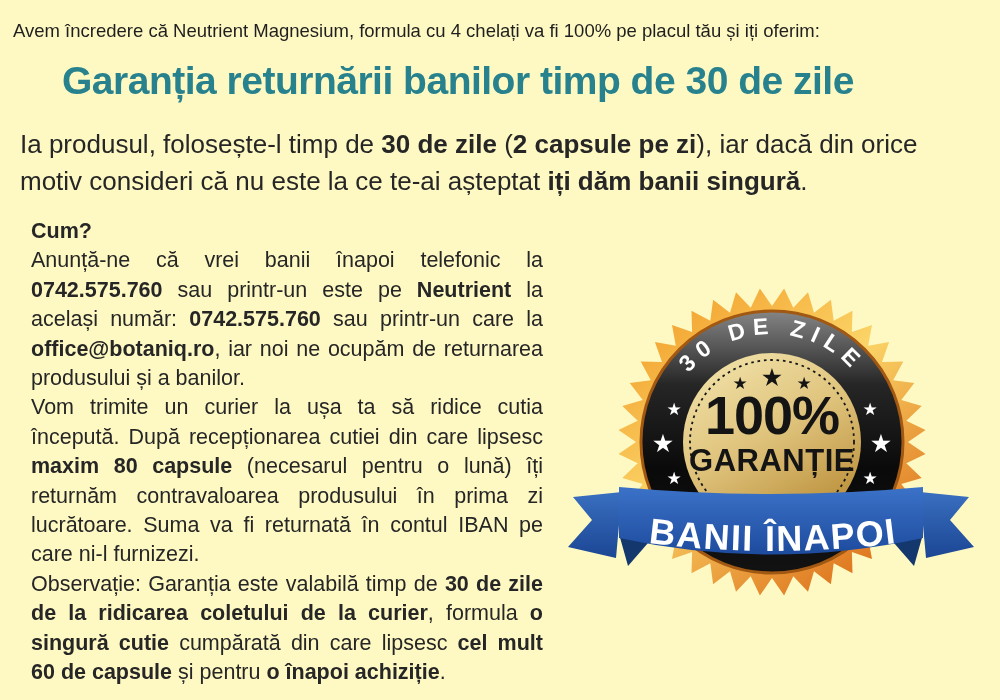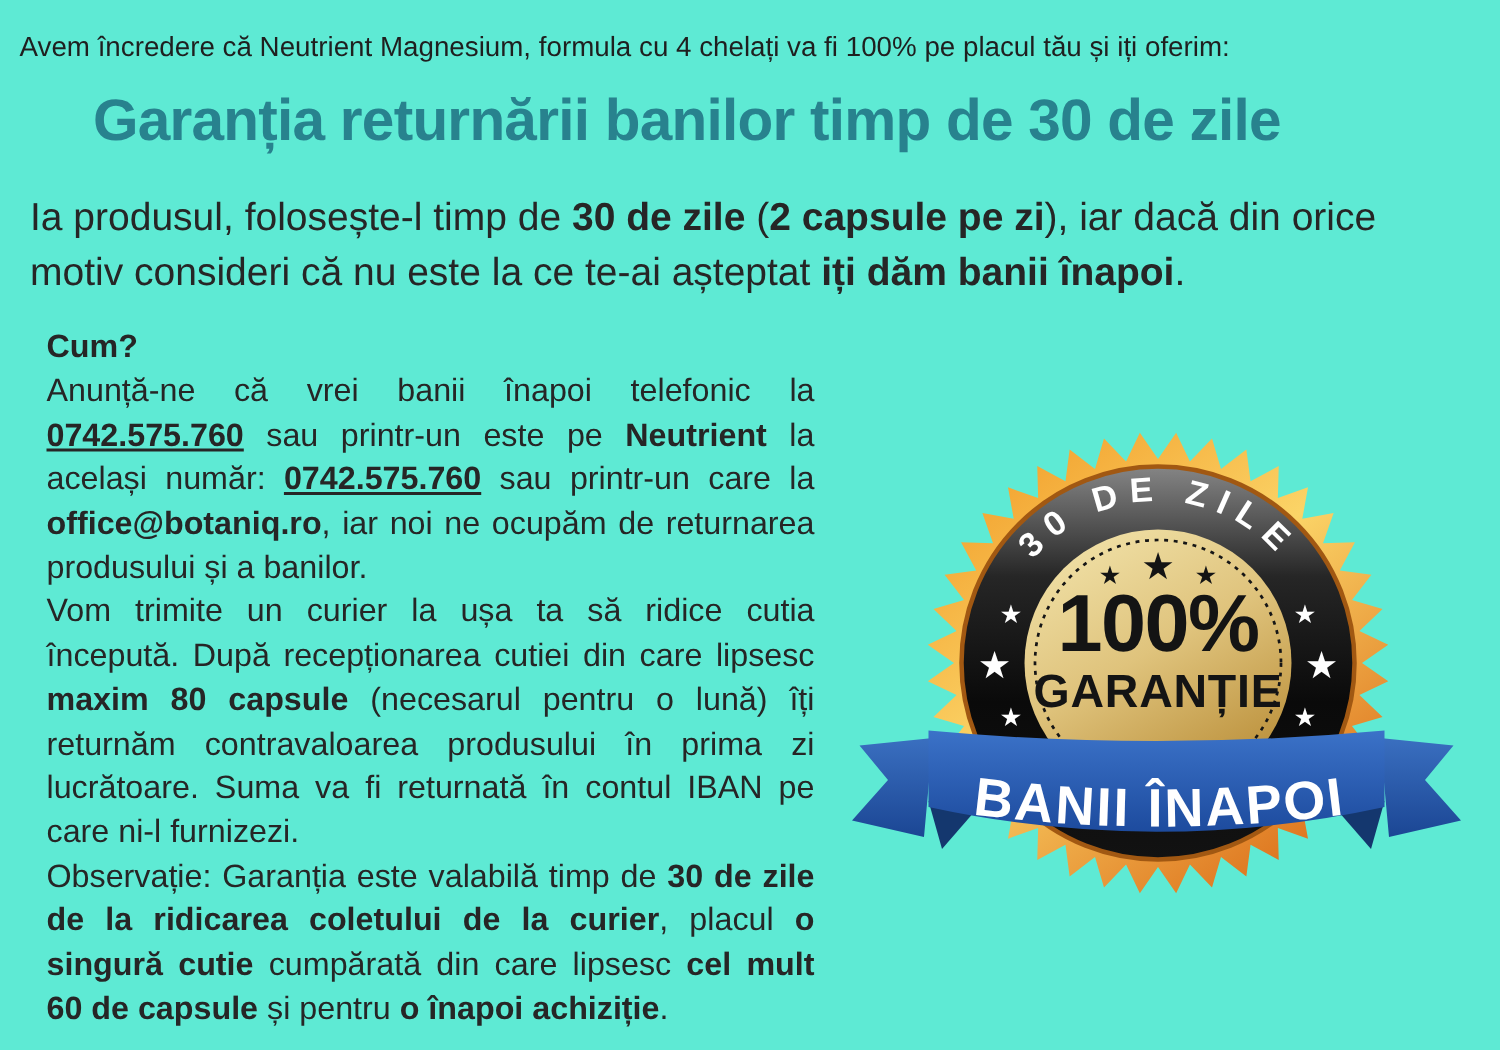--- a/index.html
+++ b/index.html
@@ -1,65 +1,65 @@
 <!DOCTYPE html>
 <html lang="ro"><head>
 <meta charset="utf-8">
 <style>
   html,body{margin:0;padding:0;background:#fff;}
   .page{
-    position:relative;width:1000px;height:700px;overflow:hidden;background:#5eead4;
+    position:relative;width:1000px;height:700px;overflow:hidden;background:#fef9c3;
     font-family:"Liberation Sans",sans-serif;color:#2b2b2b;
   }
   .intro{
     position:absolute;left:13px;top:18px;margin:0;width:975px;
     font-size:18.5px;line-height:26px;color:#1f1f1f;font-weight:400;
   }
   .headline{
     position:absolute;left:17px;top:58px;margin:0;width:975px;
     font-size:39px;line-height:46px;font-weight:700;letter-spacing:-0.5px;
   }
   .lead{
     position:absolute;left:20px;top:126px;margin:0;width:952px;
     font-size:26px;line-height:37px;color:#262626;
   }
   .col{
     position:absolute;left:31px;top:217px;width:512px;
     font-size:21.5px;line-height:29.4px;text-align:justify;color:#262626;
   }
   .col p{margin:0;}
   .b{font-weight:700;}
-  .u{text-decoration:underline;}
+  .u{}
   .badge{position:absolute;left:556px;top:256px;}
   .badge text{font-family:"Liberation Sans",sans-serif;}
   .arcText{font-size:23px;font-weight:700;fill:#ffffff;letter-spacing:7px;}
   .starW{fill:#ffffff;text-anchor:middle;}
   .starB{fill:#141414;text-anchor:middle;}
   .starS{font-size:17px;}
   .starM{font-size:25px;}
   .valText{font-size:54px;font-weight:700;fill:#141414;text-anchor:middle;letter-spacing:-1px;}
   .labelText{font-size:31px;font-weight:700;fill:#141414;text-anchor:middle;letter-spacing:0.5px;}
   .bandText{font-size:36px;font-weight:700;fill:#ffffff;letter-spacing:1.5px;}
 </style>
 </head>
 <body>
 
 <div class="page">
 
   <p class="intro">Avem încredere că Neutrient Magnesium, formula cu 4 chelați va fi 100% pe placul tău și iți oferim:</p>
 
   <h1 class="headline" style="color: rgb(40, 130, 142); margin-left: 45px;">Garanția returnării banilor timp de 30 de zile</h1>
 
-  <p class="lead"><span>Ia produsul, folosește-l timp de </span><span class="b">30 de zile</span><span> (</span><span class="b">2 capsule pe zi</span><span>), iar dacă din orice motiv consideri că nu este la ce te-ai așteptat </span><span class="b">iți dăm banii înapoi</span><span>.</span></p>
+  <p class="lead"><span>Ia produsul, folosește-l timp de </span><span class="b">30 de zile</span><span> (</span><span class="b">2 capsule pe zi</span><span>), iar dacă din orice motiv consideri că nu este la ce te-ai așteptat </span><span class="b">iți dăm banii singură</span><span>.</span></p>
 
   <div class="col">
     <p class="b">Cum?</p>
     <p><span>Anunță-ne că vrei banii înapoi telefonic la </span><span class="b u">0742.575.760</span><span> sau printr-un este pe </span><span class="b">Neutrient</span><span> la același număr: </span><span class="b u">0742.575.760</span><span> sau printr-un care la </span><span class="b">office@botaniq.ro</span><span>, iar noi ne ocupăm de returnarea produsului și a banilor.</span></p>
     <p><span>Vom trimite un curier la ușa ta să ridice cutia începută. După recepționarea cutiei din care lipsesc </span><span class="b">maxim 80 capsule</span><span> (necesarul pentru o lună) îți returnăm contravaloarea produsului în prima zi lucrătoare. Suma va fi returnată în contul IBAN pe care ni-l furnizezi.</span></p>
-    <p><span>Observație: Garanția este valabilă timp de </span><span class="b">30 de zile de la ridicarea coletului de la curier</span><span>, placul </span><span class="b">o singură cutie</span><span> cumpărată din care lipsesc </span><span class="b">cel mult 60 de capsule</span><span> și pentru </span><span class="b">o înapoi achiziție</span><span>.</span></p>
+    <p><span>Observație: Garanția este valabilă timp de </span><span class="b">30 de zile de la ridicarea coletului de la curier</span><span>, formula </span><span class="b">o singură cutie</span><span> cumpărată din care lipsesc </span><span class="b">cel mult 60 de capsule</span><span> și pentru </span><span class="b">o înapoi achiziție</span><span>.</span></p>
   </div>
 
   <svg class="badge" width="448" height="408" viewBox="556 256 448 408">
     <defs>
       <linearGradient id="gBurst" x1="0" y1="0" x2="0.75" y2="1">
         <stop offset="0" stop-color="#F0941F"></stop>
         <stop offset="0.5" stop-color="#FBD467"></stop>
         <stop offset="1" stop-color="#DC701B"></stop>
       </linearGradient>
       <linearGradient id="gRing" x1="0" y1="0" x2="0" y2="1">

